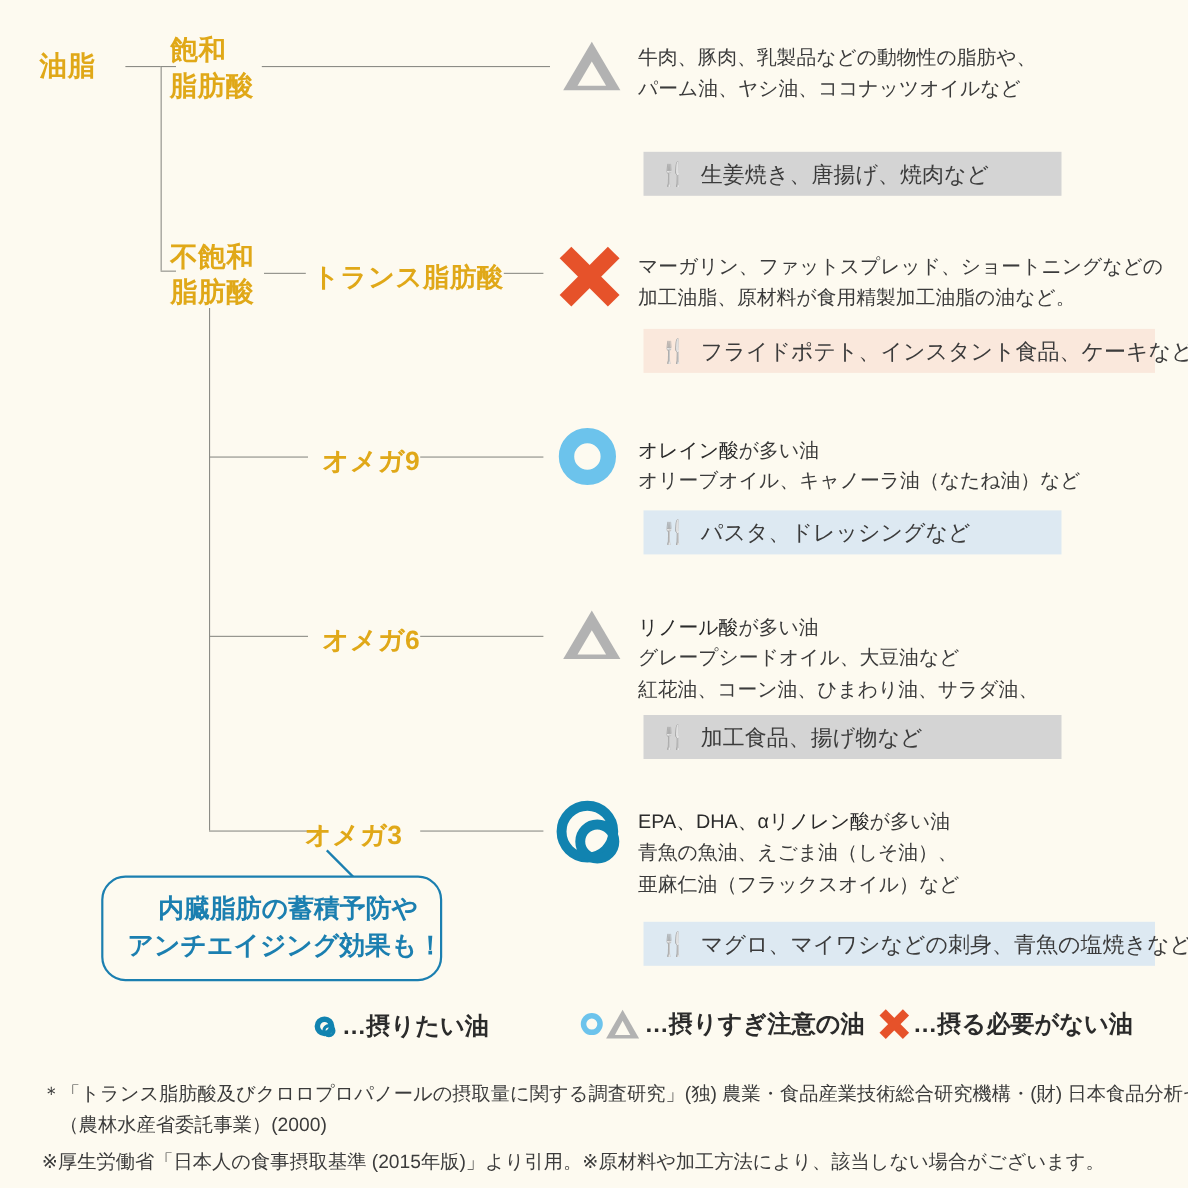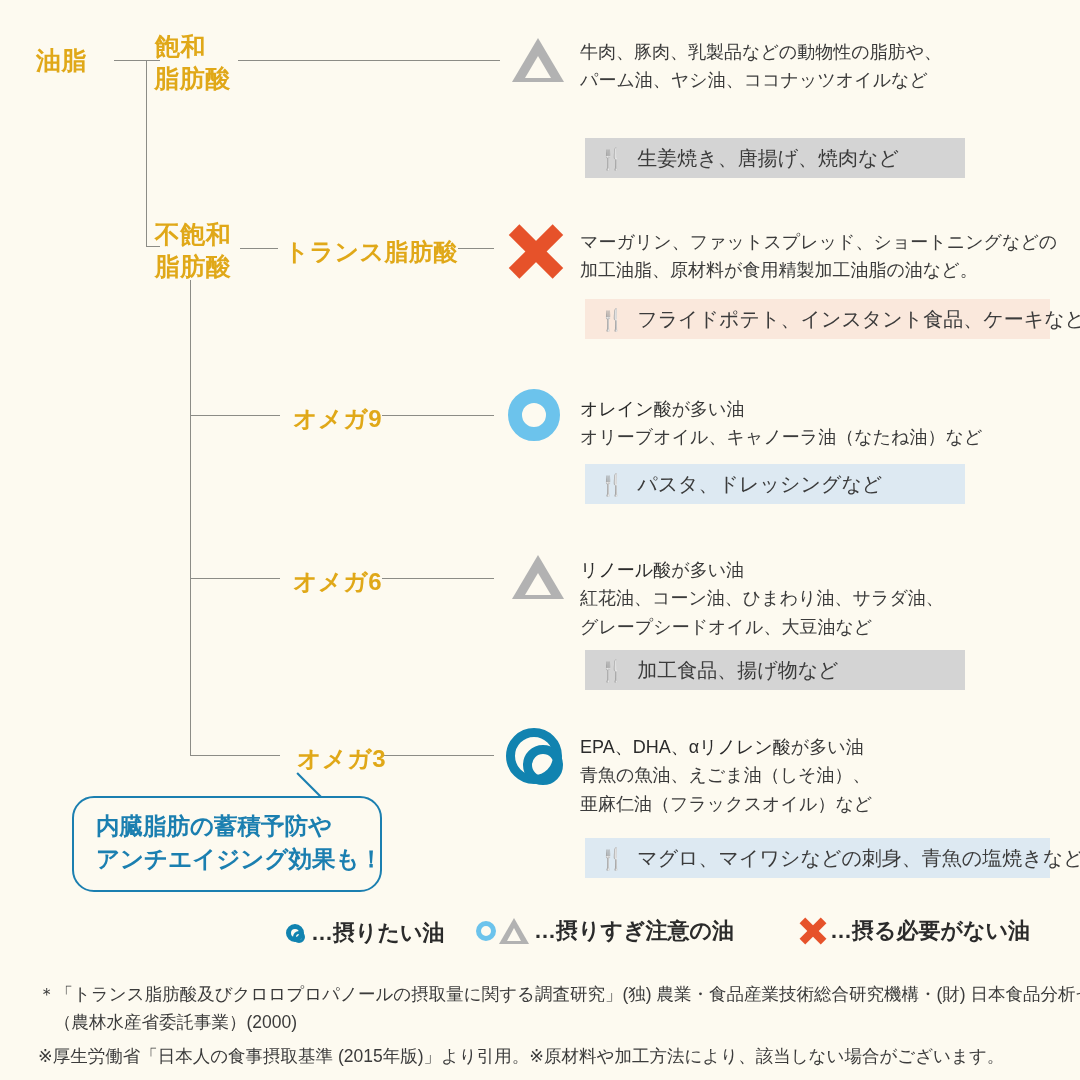--- a/index.html
+++ b/index.html
@@ -125,22 +125,23 @@
   .bubble {
     position: absolute;
     border: 2.5px solid #1b7fb0;
     border-radius: 22px;
     background: #fdfaf0;
     color: #1b7fb0;
     font-weight: bold;
     font-size: 23.5px;
     line-height: 1.42;
     padding: 12px 20px 13px 22px;
-    text-align: left;
-    white-space: nowrap;
+    text-align: right;
+    white-space: nowrap;
+    margin-left: 20px;
   }
   .bubble-tail {
     position: absolute;
     width: 34px; height: 34px;
   }
 
   
   .legend {
     position: absolute;
     display: flex;
@@ -227,21 +228,21 @@
 
   <div class="node-label gold" style="left:133px; top:30px; width:95px;">飽和</div>
   <div class="node-label gold" style="left:145px; top:62px; width:95px;">脂肪酸</div>
 
   <div class="node-label gold" style="left:144px; top:218px; width:98px;">不飽和</div>
   <div class="node-label gold" style="left:144px; top:250px; width:98px;">脂肪酸</div>
 
   <div class="omega-label gold" style="left:282px; top:236px; width:176px;">トランス脂肪酸</div>
   <div class="omega-label gold" style="left:284px; top:403px; width:98px;">オメガ9</div>
   <div class="omega-label gold" style="left:284px; top:566px; width:98px;">オメガ6</div>
-  <div class="omega-label gold" style="left:288px; top:743px; width:98px;">オメガ3</div>
+  <div class="omega-label gold" style="left:268px; top:743px; width:98px;">オメガ3</div>
 
   <div class="icon-wrap" style="left:512px; top:38px;">
     <div class="tri"></div>
   </div>
   <div class="desc" style="left:580px; top:38px;">
     <div>牛肉、豚肉、乳製品などの動物性の脂肪や、</div>
     <div>パーム油、ヤシ油、ココナッツオイルなど</div>
   </div>
   <div class="tag gray" style="left:585px; top:138px; width:380px;">
     <span class="cutlery">🍴</span>
@@ -273,22 +274,22 @@
   <div class="tag blue" style="left:585px; top:464px; width:380px;">
     <span class="cutlery">🍴</span>
     <span>パスタ、ドレッシングなど</span>
   </div>
 
   <div class="icon-wrap" style="left:512px; top:555px;">
     <div class="tri"></div>
   </div>
   <div class="desc" style="left:580px; top:556px;">
     <div><span class="hl">リノール酸</span><span>が多い油</span></div>
+    <div>グレープシードオイル、大豆油など</div>
     <div>紅花油、コーン油、ひまわり油、サラダ油、</div>
-    <div>グレープシードオイル、大豆油など</div>
   </div>
   <div class="tag gray" style="left:585px; top:650px; width:380px;">
     <span class="cutlery">🍴</span>
     <span>加工食品、揚げ物など</span>
   </div>
 
   <div class="icon-wrap" style="left:506px; top:728px;">
     <div class="dbl-ring"></div>
   </div>
   <div class="desc" style="left:580px; top:733px;">
@@ -306,21 +307,21 @@
   </svg>
   <div class="bubble" style="left:72px; top:796px; width:310px;">
     <div>内臓脂肪の蓄積予防や</div>
     <div>アンチエイジング効果も！</div>
   </div>
 
   <div class="legend" style="left:286px; top:918px;">
     <span class="lg-dbl"></span>
     <span class="txt">…摂りたい油</span>
   </div>
-  <div class="legend" style="left:476px; top:916px;">
+  <div class="legend" style="left:528px; top:916px;">
     <span class="lg-ring"></span>
     <span class="lg-tri"></span>
     <span class="txt">…摂りすぎ注意の油</span>
   </div>
   <div class="legend" style="left:800px; top:916px;">
     <span class="lg-x">
         <span></span>
         <span></span>
       </span>
     <span class="txt">…摂る必要がない油</span>

